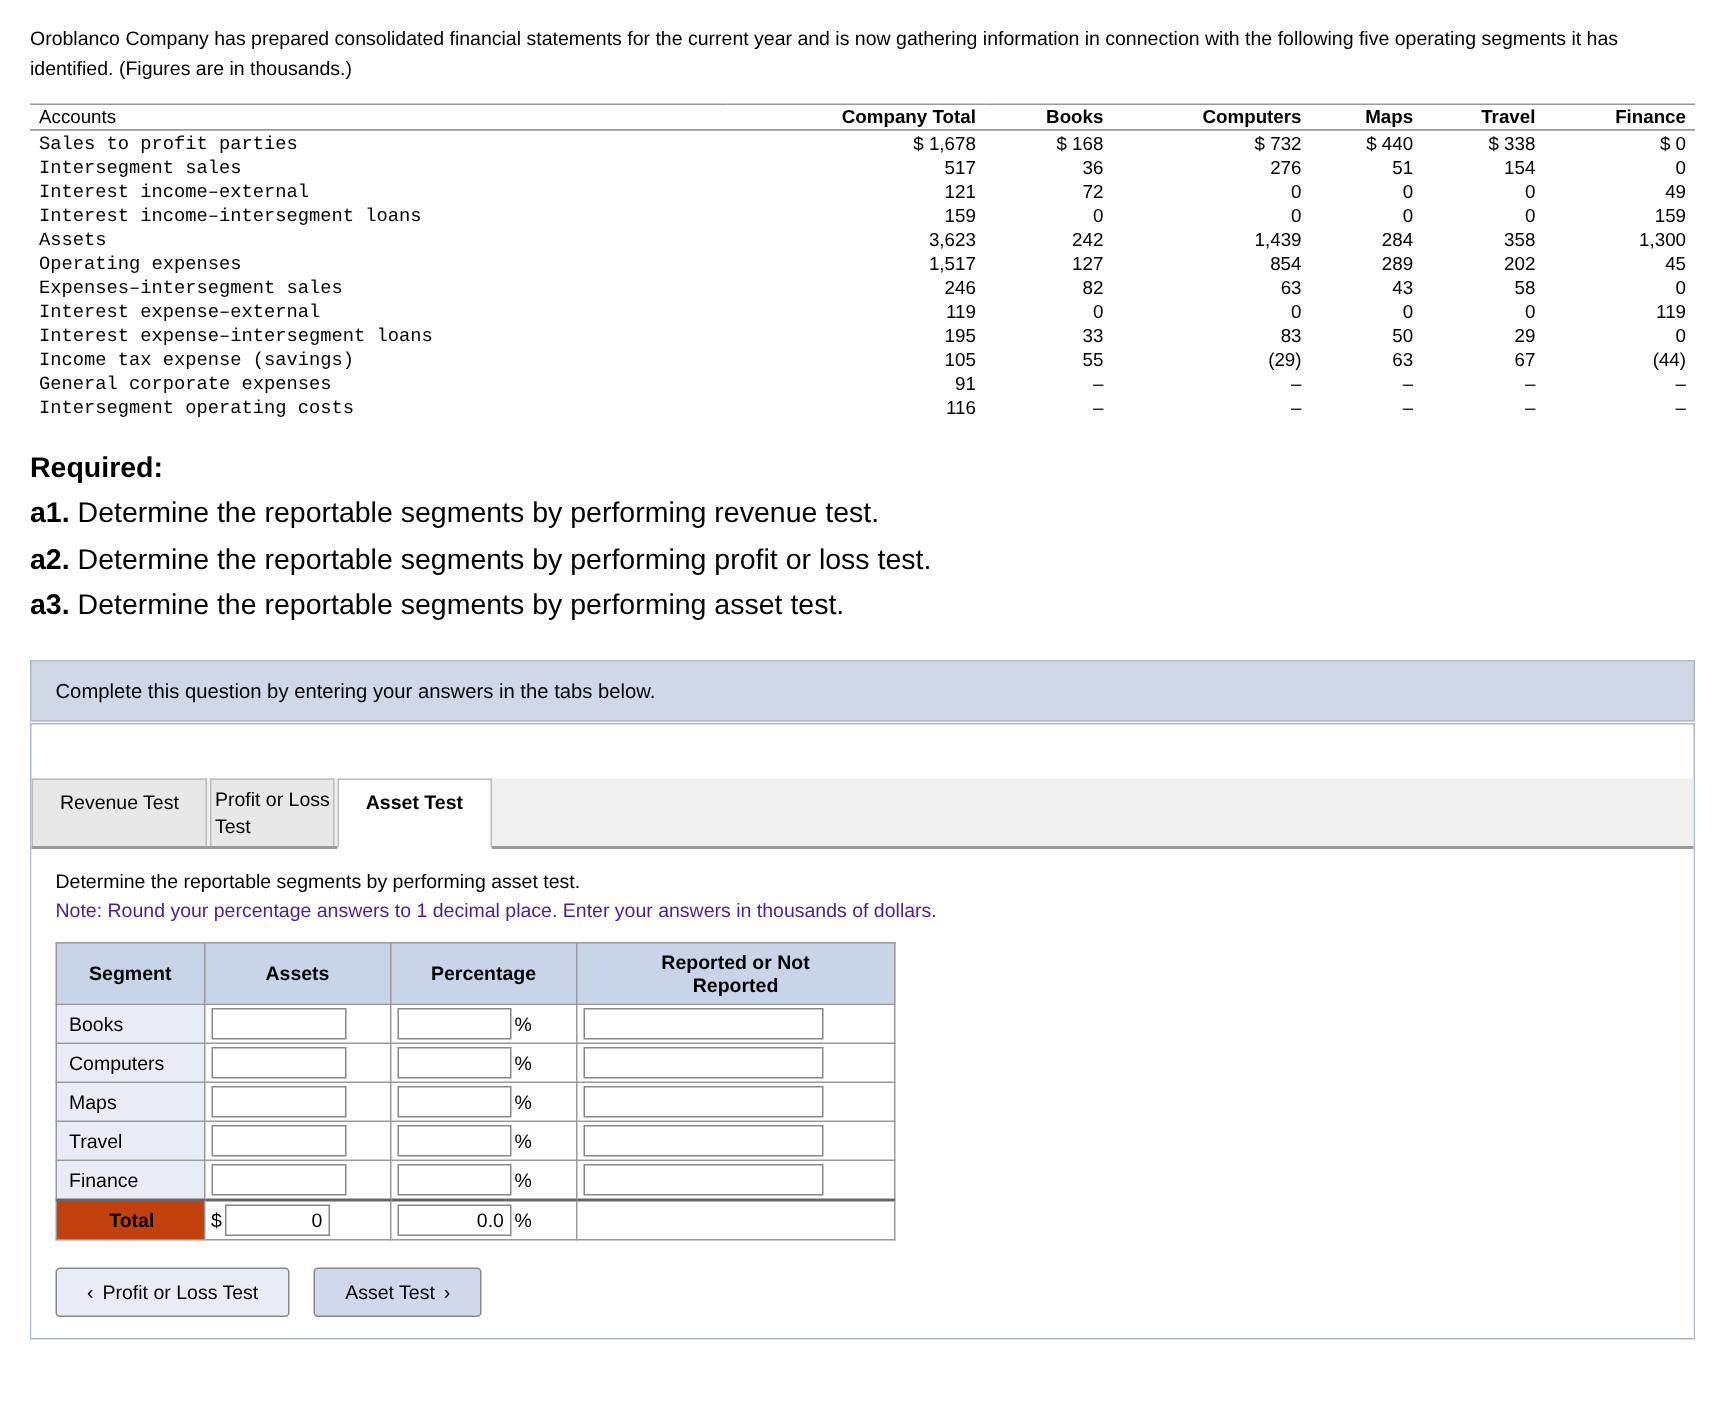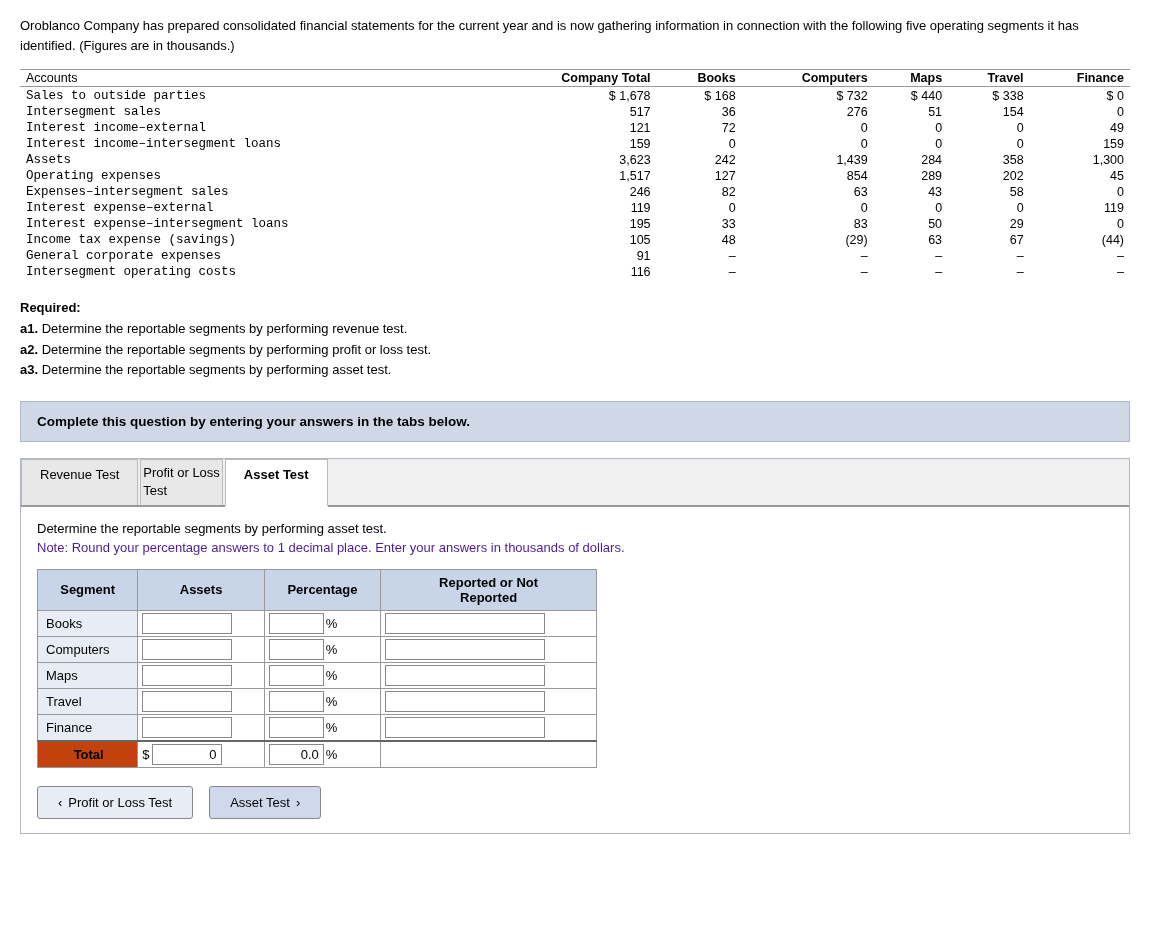--- a/index.html
+++ b/index.html
@@ -36,40 +36,41 @@
       border-bottom: 1px solid #999;
       border-top: 1px solid #999;
     }
     .data-table tbody tr:first-child td {
       padding-top: 2px;
     }
     .required-section {
       margin-bottom: 20px;
     }
     .required-section p {
-      font-size: 13px;
+      font-size: 19px;
       line-height: 1.6;
     }
     .required-section .bold { font-weight: bold; }
     .complete-banner {
       background: #d0d8e8;
       padding: 12px 16px;
-      font-weight: bold;
+      font-weight: normal;
       font-size: 13.5px;
-      margin-bottom: 16px;
+      margin-bottom: 1px;
       border: 1px solid #b0b8c8;
     }
     .tabs-container {
       border: 1px solid #b0b8c8;
       margin-bottom: 0;
     }
     .tabs-row {
       display: flex;
       border-bottom: 2px solid #999;
       background: #f0f0f0;
+      margin-top: 36px;
     }
     .tab {
       padding: 7px 18px;
       cursor: pointer;
       border: 1px solid #bbb;
       border-bottom: none;
       background: #e8e8e8;
       font-size: 13px;
       margin-right: 2px;
       white-space: nowrap;
@@ -123,21 +124,21 @@
       text-align: center;
     }
     .asset-table input[type="text"] {
       border: 1px solid #888;
       width: 90px;
       padding: 2px 4px;
       font-size: 13px;
       text-align: right;
     }
     .asset-table input[type="text"].pct-input {
-      width: 55px;
+      width: 76px;
     }
     .asset-table .pct-wrap {
       display: flex;
       align-items: center;
     }
     .asset-table .pct-wrap input {
       width: 55px;
     }
     .asset-table .pct-wrap span {
       margin-left: 2px;
@@ -183,21 +184,21 @@
       <th>Company Total</th>
       <th>Books</th>
       <th>Computers</th>
       <th>Maps</th>
       <th>Travel</th>
       <th>Finance</th>
     </tr>
   </thead>
   <tbody id="financial-table-body">
   <tr>
-        <td style="font-family: &quot;Courier New&quot;, monospace;">Sales to outside parties</td>
+        <td style="font-family: &quot;Courier New&quot;, monospace;">Sales to profit parties</td>
         <td>$ 1,678</td>
         <td>$ 168</td>
         <td>$ 732</td>
         <td>$ 440</td>
         <td>$ 338</td>
         <td>$ 0</td>
       </tr>
       <tr>
         <td style="font-family: &quot;Courier New&quot;, monospace;">Intersegment sales</td>
         <td>517</td>
@@ -266,21 +267,21 @@
         <td>195</td>
         <td>33</td>
         <td>83</td>
         <td>50</td>
         <td>29</td>
         <td>0</td>
       </tr>
       <tr>
         <td style="font-family: &quot;Courier New&quot;, monospace;">Income tax expense (savings)</td>
         <td>105</td>
-        <td>48</td>
+        <td>55</td>
         <td>(29)</td>
         <td>63</td>
         <td>67</td>
         <td>(44)</td>
       </tr>
       <tr>
         <td style="font-family: &quot;Courier New&quot;, monospace;">General corporate expenses</td>
         <td>91</td>
         <td>–</td>
         <td>–</td>

